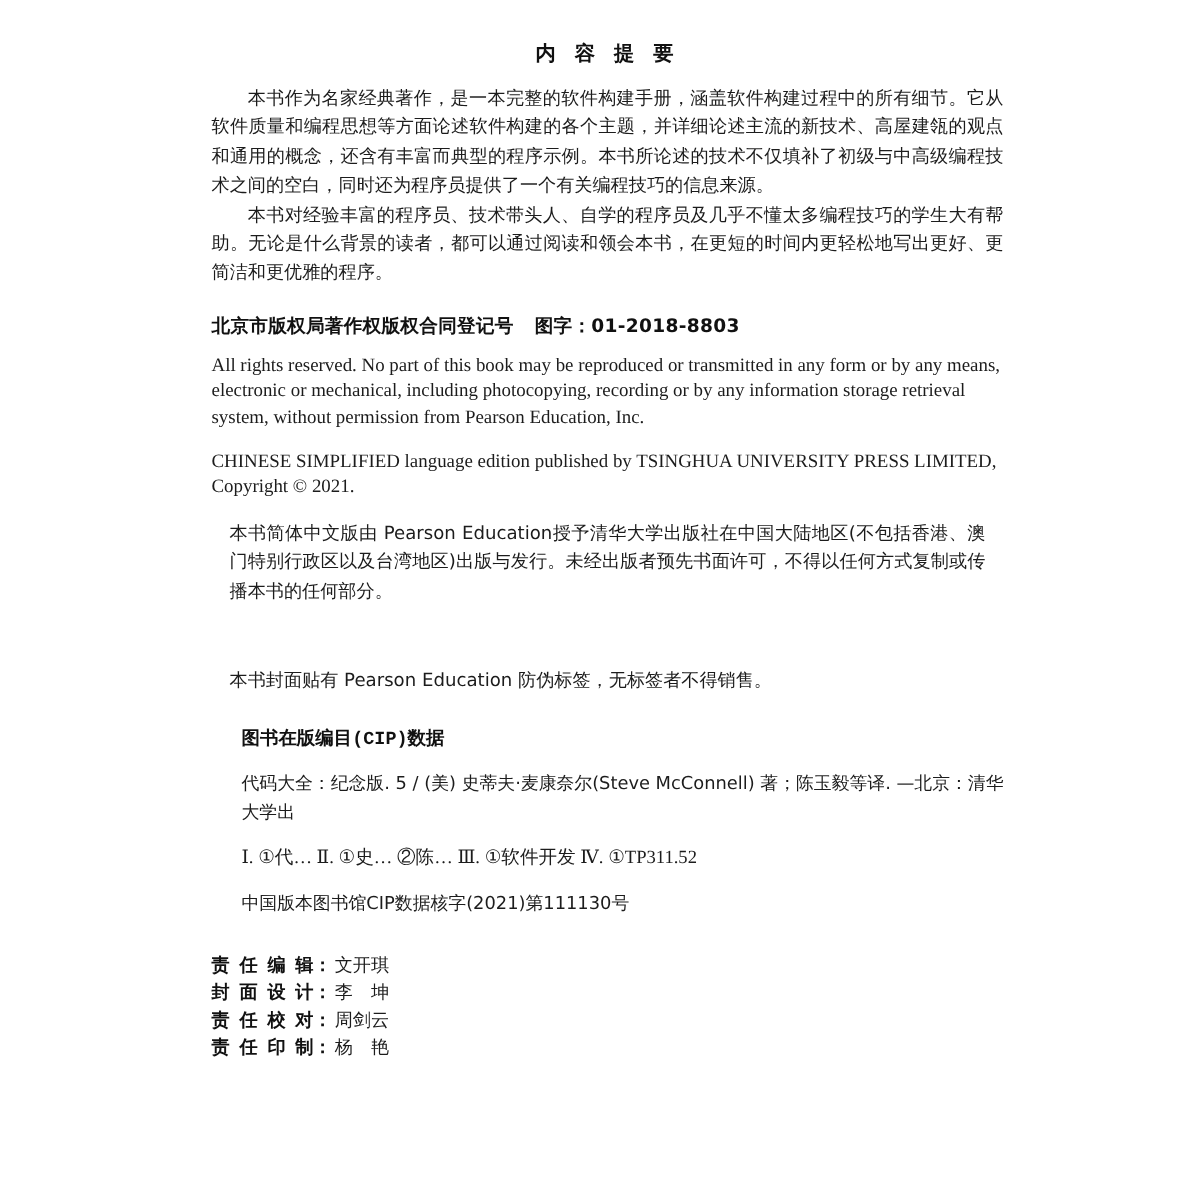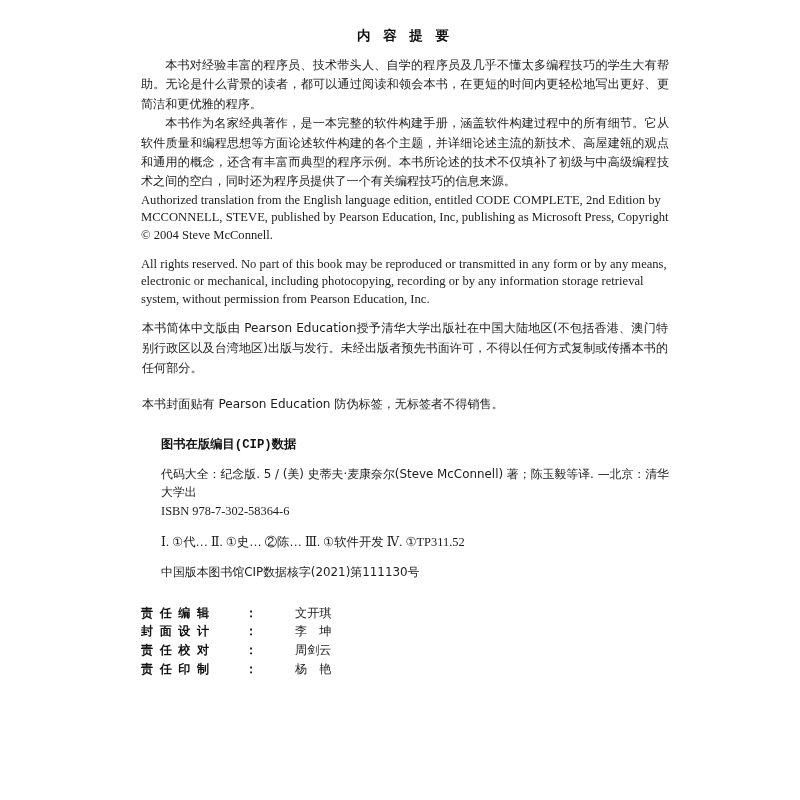--- a/index.html
+++ b/index.html
@@ -76,21 +76,21 @@
     margin: 0 0 11px 0;
     color: #1c1c1c;
   }
   .en-para.tight { margin-bottom: 0; }
 
   
   .cn-block {
     font-family: "DejaVu Sans", "Liberation Sans", sans-serif;
     font-size: 12.1px;
     line-height: 19.6px;
-    margin: 1px;
+    margin: 12px;
     color: #1c1c1c;
     text-align: justify;
   }
   .gap-md { height: 15px; }
 
   
   .cip-wrap {
     margin-left: 20px;
     margin-top: 21px;
   }
@@ -119,21 +119,20 @@
     margin-top: 22px;
     font-family: "DejaVu Sans", "Liberation Sans", sans-serif;
     font-size: 12.1px;
     line-height: 18.6px;
     color: #1c1c1c;
   }
   .cl-row {
     display: flex;
     align-items: baseline;
     white-space: nowrap;
-    gap: 36px;
   }
   .cl-label {
     width: 68px;
     flex: 0 0 68px;
     font-weight: bold;
     color: #111;
     text-align: justify;
     text-align-last: justify;
     text-justify: inter-character;
     display: inline-block;
@@ -155,39 +154,41 @@
   }
 </style>
 </head>
 <body>
 
 <div class="page">
   <div class="content">
 
     <div class="doc-title">内 容 提 要</div>
 
+    <p class="cn-para">本书作为名家经典著作，是一本完整的软件构建手册，涵盖软件构建过程中的所有细节。它从软件质量和编程思想等方面论述软件构建的各个主题，并详细论述主流的新技术、高屋建瓴的观点和通用的概念，还含有丰富而典型的程序示例。本书所论述的技术不仅填补了初级与中高级编程技术之间的空白，同时还为程序员提供了一个有关编程技巧的信息来源。</p>
     <p class="cn-para">本书对经验丰富的程序员、技术带头人、自学的程序员及几乎不懂太多编程技巧的学生大有帮助。无论是什么背景的读者，都可以通过阅读和领会本书，在更短的时间内更轻松地写出更好、更简洁和更优雅的程序。</p>
-    <p class="cn-para">本书作为名家经典著作，是一本完整的软件构建手册，涵盖软件构建过程中的所有细节。它从软件质量和编程思想等方面论述软件构建的各个主题，并详细论述主流的新技术、高屋建瓴的观点和通用的概念，还含有丰富而典型的程序示例。本书所论述的技术不仅填补了初级与中高级编程技术之间的空白，同时还为程序员提供了一个有关编程技巧的信息来源。</p>
-
-
-    <p class="en-para">Authorized translation from the English language edition, entitled CODE COMPLETE, 2nd Edition by MCCONNELL, STEVE, published by Pearson Education, Inc, publishing as Microsoft Press, Copyright © 2004 Steve McConnell.</p>
+
+    <div class="reg-line">
+      <span>北京市版权局著作权版权合同登记号</span><span class="reg-num">图字：01-2018-8803</span>
+    </div>
+
 
     <p class="en-para">All rights reserved. No part of this book may be reproduced or transmitted in any form or by any means, electronic or mechanical, including photocopying, recording or by any information storage retrieval system, without permission from Pearson Education, Inc.</p>
 
+    <p class="en-para tight">CHINESE SIMPLIFIED language edition published by TSINGHUA UNIVERSITY PRESS LIMITED, Copyright © 2021.</p>
 
     <p class="cn-block">本书简体中文版由 Pearson Education授予清华大学出版社在中国大陆地区(不包括香港、澳门特别行政区以及台湾地区)出版与发行。未经出版者预先书面许可，不得以任何方式复制或传播本书的任何部分。</p>
 
     <div class="gap-md"></div>
 
     <p class="cn-block">本书封面贴有 Pearson Education 防伪标签，无标签者不得销售。</p>
 
     <div class="cip-wrap">
       <div class="cip-head">图书在版编目(CIP)数据</div>
       <div class="cip-line cn">代码大全：纪念版. 5 / (美) 史蒂夫·麦康奈尔(Steve McConnell) 著；陈玉毅等译. —北京：清华大学出</div>
-      <div class="cip-line">ISBN 978-7-302-58364-6</div>
       <div class="cip-gap"></div>
       <div class="cip-line">Ⅰ. ①代… Ⅱ. ①史… ②陈… Ⅲ. ①软件开发 Ⅳ. ①TP311.52</div>
       <div class="cip-gap"></div>
       <div class="cip-line cn">中国版本图书馆CIP数据核字(2021)第111130号</div>
     </div>
 
     <div class="colophon">
 
       <div class="cl-row">
         <span class="cl-label">责任编辑</span>

